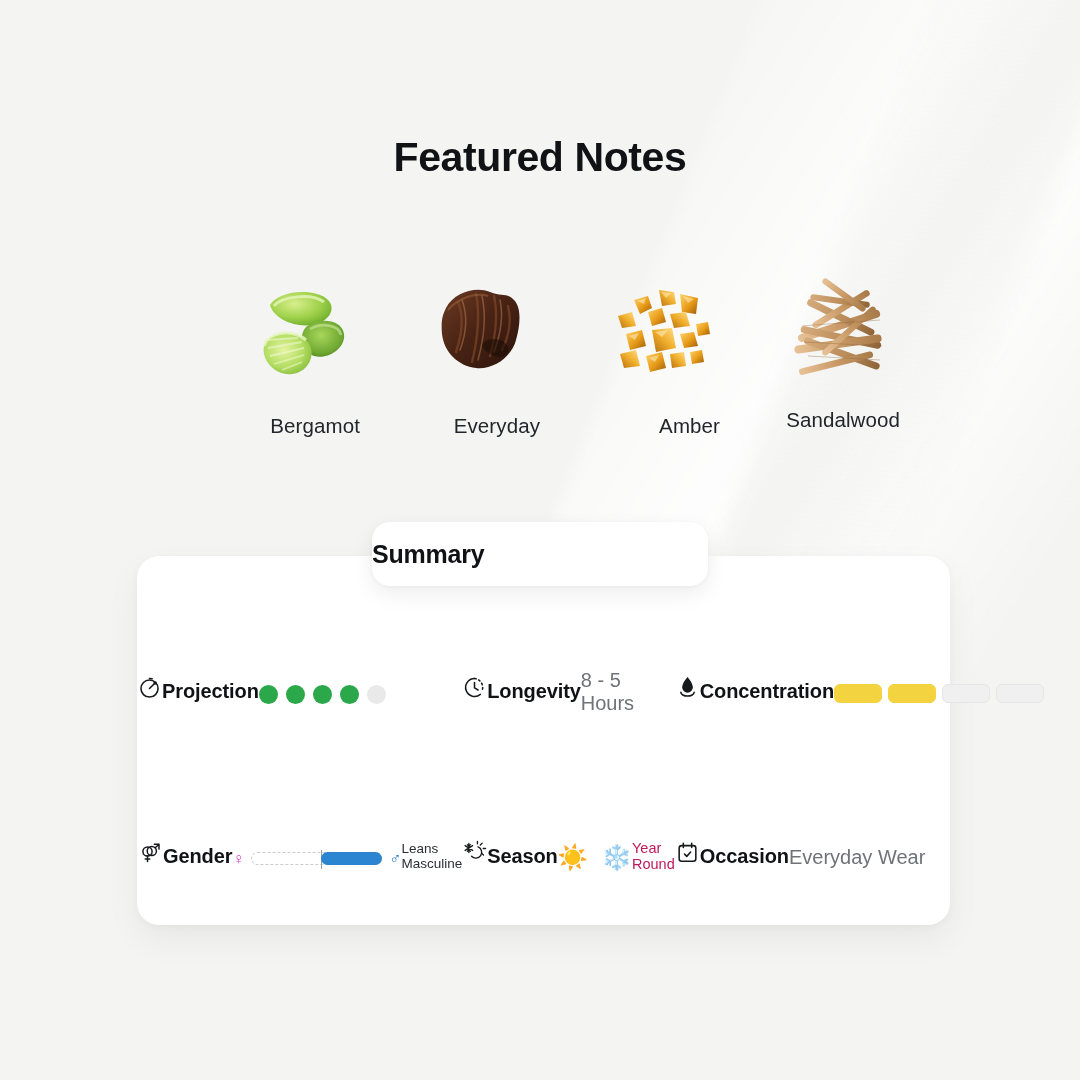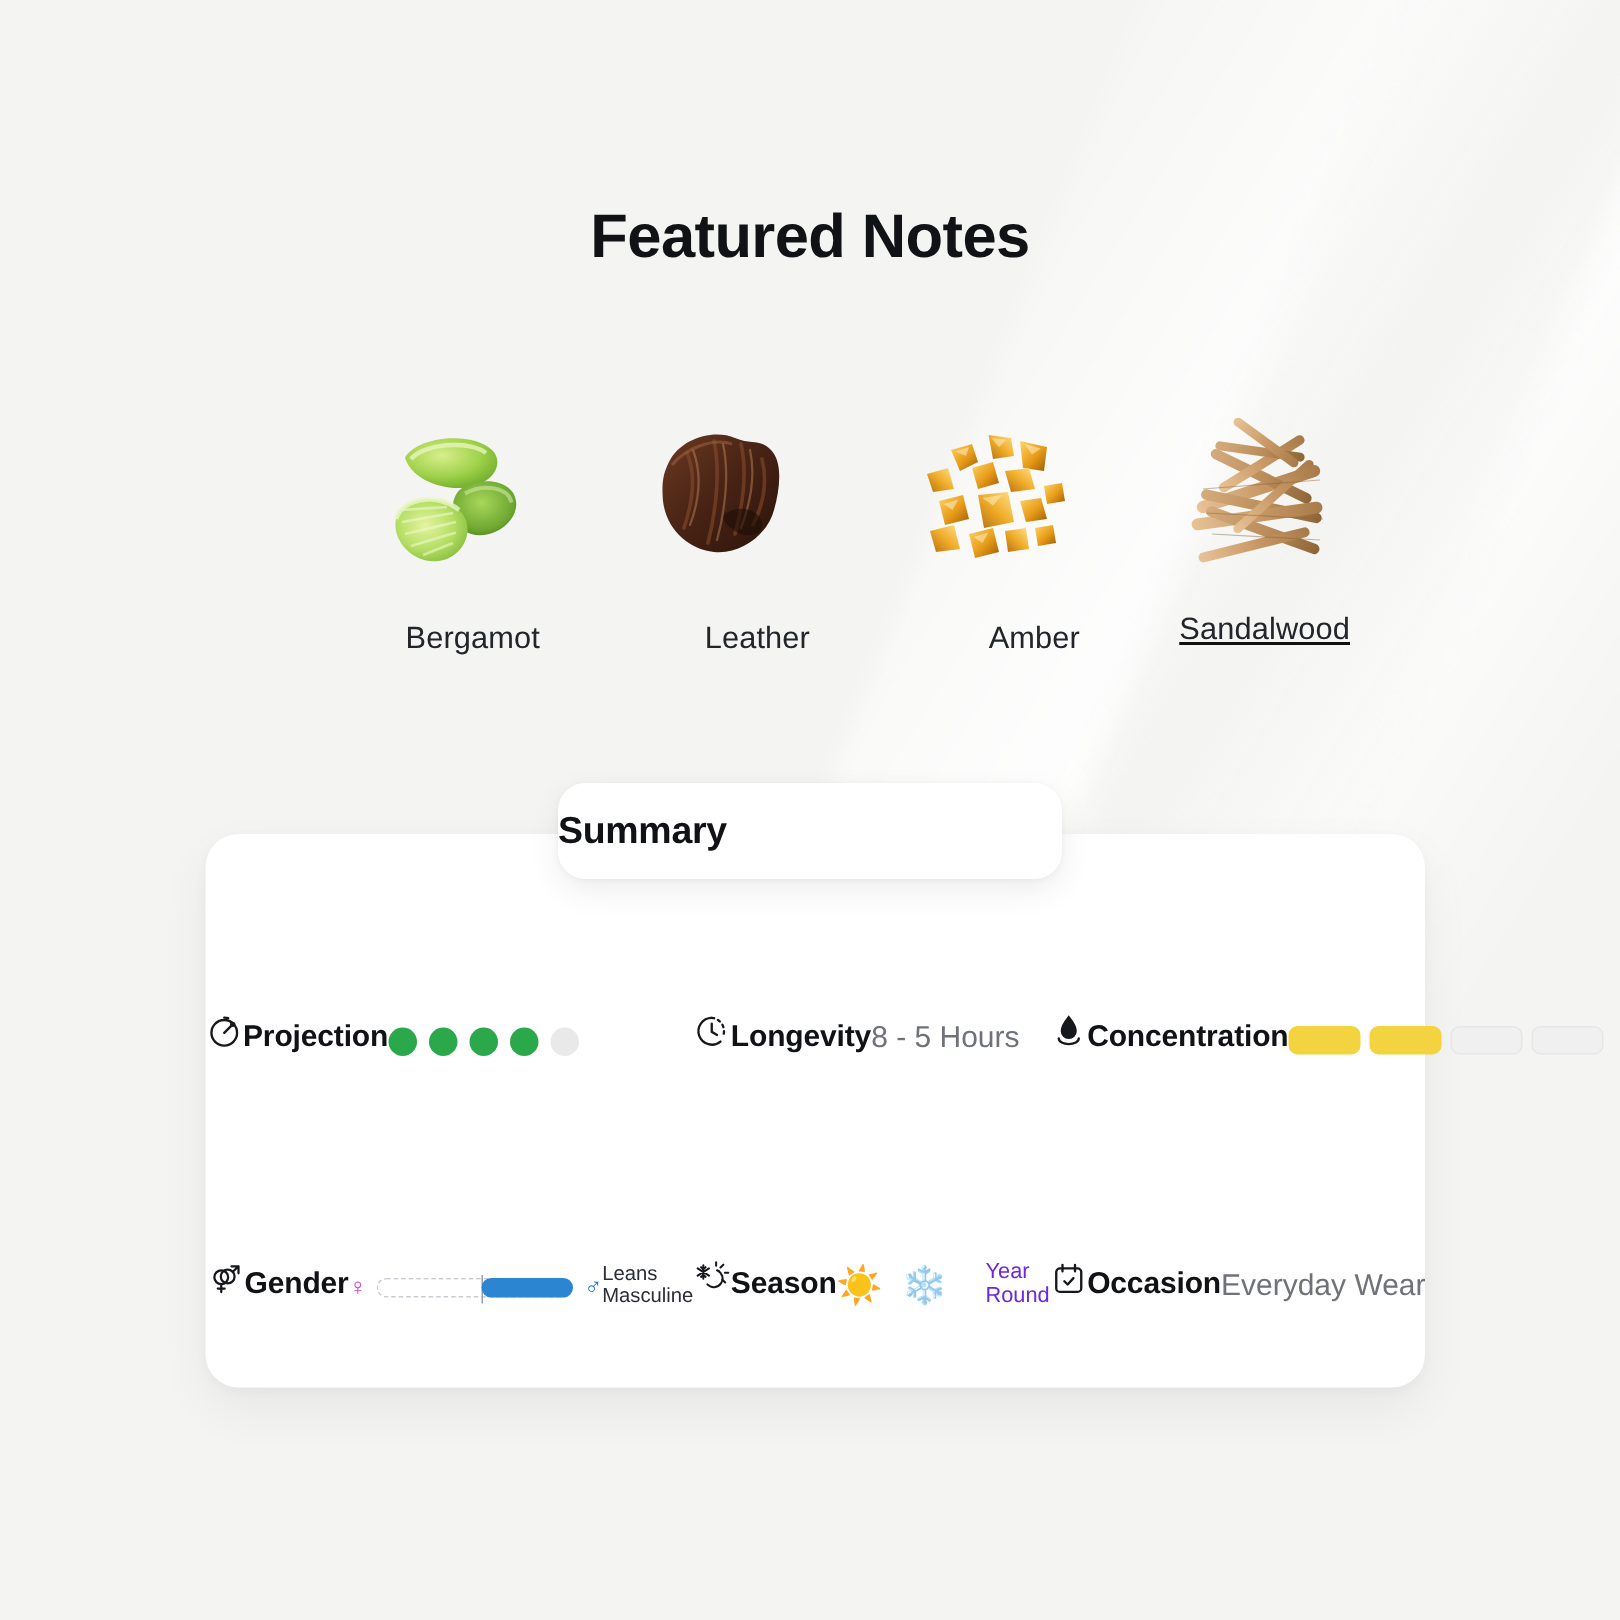--- a/index.html
+++ b/index.html
@@ -57,21 +57,21 @@
   }
   .note-label{
     font-size:20.5px;
     color:#22252a;
     letter-spacing:.1px;
     white-space:nowrap;
   }
   .note-0 .note-label{margin-top:26px;}
   .note-1 .note-label{margin-top:26px;}
   .note-2 .note-label{margin-top:26px;}
-  .note-3{align-self:flex-start;text-decoration:underline;}
+  .note-3{align-self:flex-start;}
   .note-3 .note-img{margin-top:4px;}
   .note-3 .note-label{margin-top:16px;}
 
   
   .summary-card{
     position:absolute;left:137px;top:556px;
     width:813px;height:369px;
     background:#fff;
     border-radius:22px;
     box-shadow:0 14px 34px rgba(0,0,0,.055), 0 2px 8px rgba(0,0,0,.03);
@@ -143,21 +143,21 @@
   }
 
   
   .segs{display:flex;gap:6px;margin-top:12px;}
   .seg{width:48px;height:19px;border-radius:6px;background:#f0f0f0;border:1px solid #e6e6e6;}
   .seg.on{background:#f3d33f;border-color:#f3d33f;}
   .seg-caption{margin-top:4px;font-size:13px;color:#2b2e33;align-self:flex-start;margin-left:64px;}
 
   
   .season-emojis{display:flex;gap:12px;margin-top:10px;font-size:25px;line-height:1;}
-  .season-caption{margin-top:6px;font-size:14.5px;color:#6d28d9;margin-left:25px;}
+  .season-caption{margin-top:6px;font-size:14.5px;color:#be185d;}
 </style>
 </head>
 <body style="background: rgb(244, 244, 242);">
 
 <div class="page">
 
   <div class="bg-streak"></div>
   <div class="bg-streak2"></div>
 
   <h1 class="page-title">Featured Notes</h1>
@@ -224,21 +224,21 @@
           </g>
           <g stroke="#c78a5f" stroke-width="1.5" fill="none" opacity=".45" stroke-linecap="round">
             <path d="M38 28 C44 44, 42 62, 36 78"></path>
             <path d="M58 24 C62 42, 60 66, 54 88"></path>
             <path d="M76 28 C80 46, 76 64, 70 80"></path>
           </g>
           <path d="M60 70 C70 64, 82 68, 84 76 C86 84, 74 88, 66 82 C60 78, 56 74, 60 70 Z" fill="#1d0d06" opacity=".6"></path>
           <path d="M24 38 C34 26, 52 20, 64 24" fill="none" stroke="#a5663e" stroke-width="2" opacity=".5"></path>
         </svg>
       </div>
-      <div class="note-label">Leather</div>
+      <div class="note-label">Everyday</div>
     </div>
 
     <div class="note note-2">
       <div class="note-img">
         <svg viewBox="0 0 116 116" width="116" height="116">
           <defs>
             <linearGradient id="amb1" x1="0" y1="0" x2="1" y2="1">
               <stop offset="0%" stop-color="#ffd567"></stop>
                 <stop offset="55%" stop-color="#e79a18"></stop>
                 <stop offset="100%" stop-color="#9c5c07"></stop>

